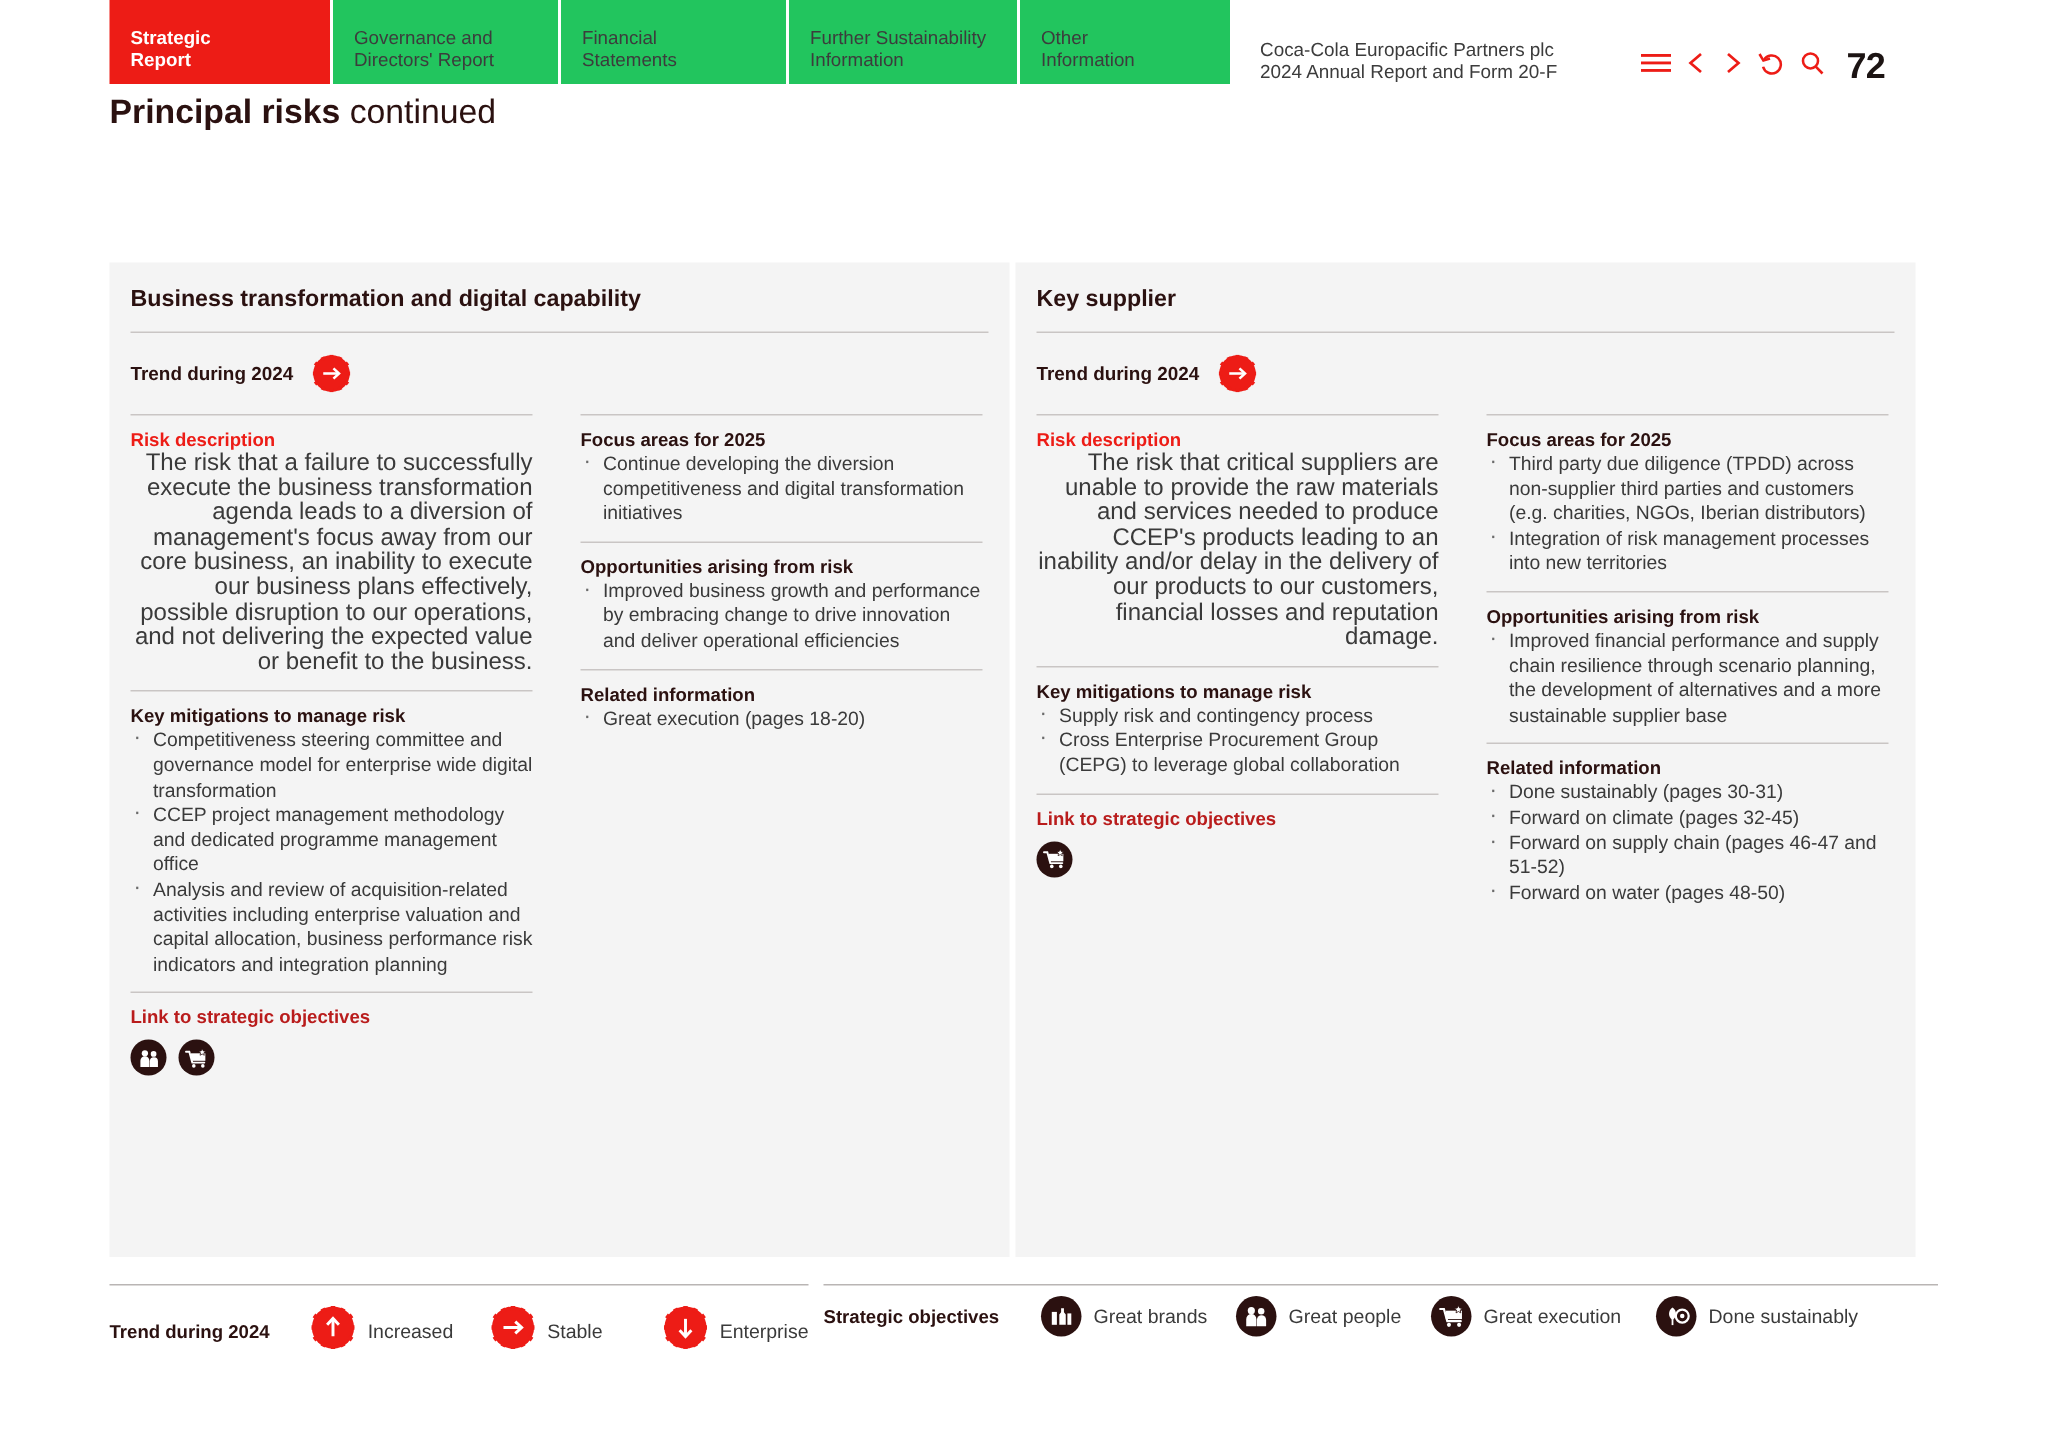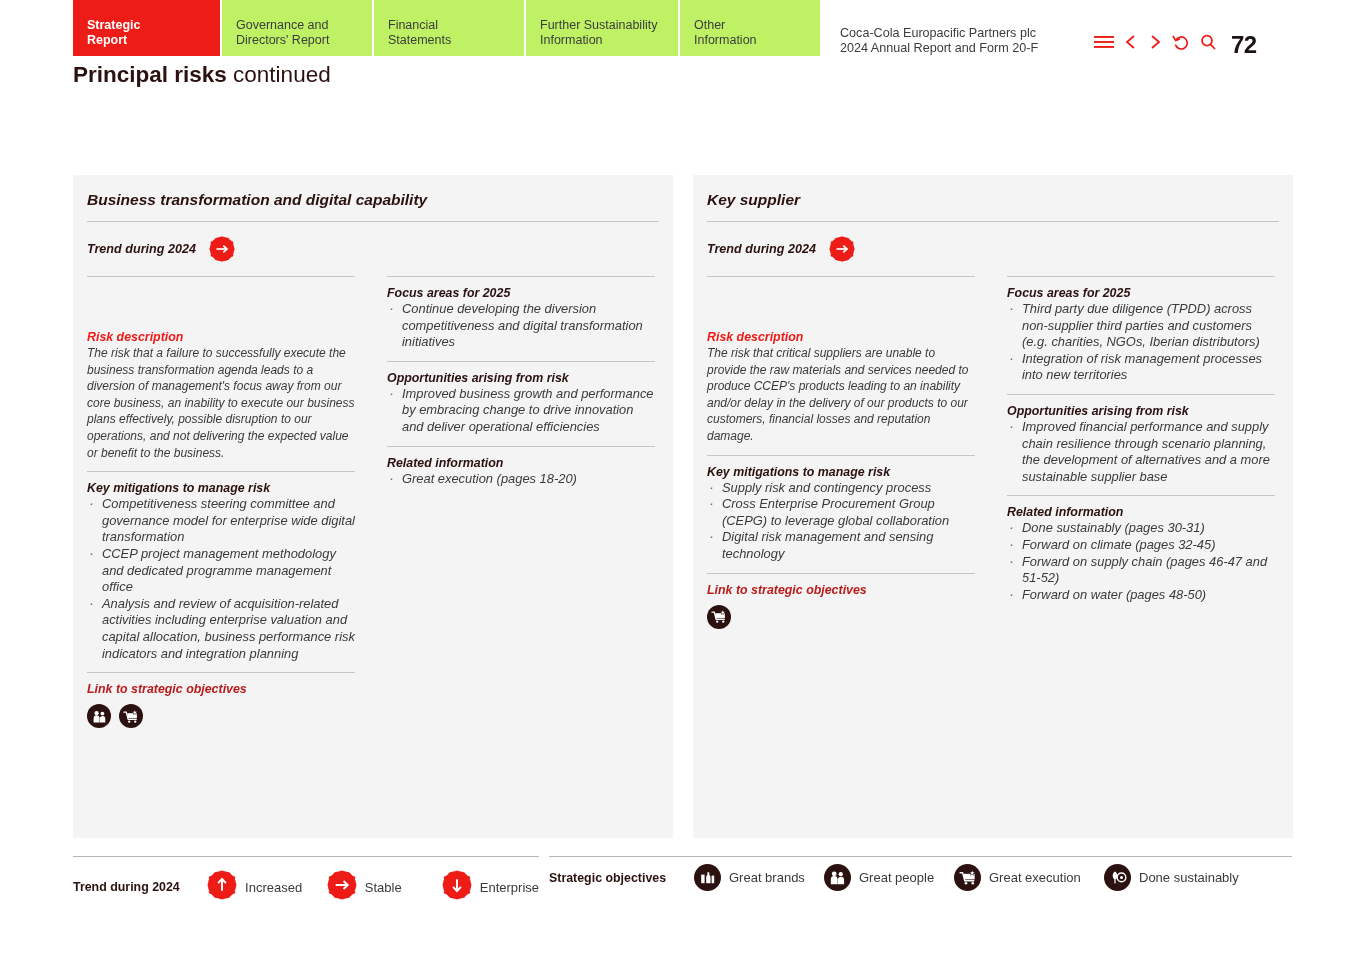--- a/index.html
+++ b/index.html
@@ -9,21 +9,21 @@
     background:#ffffff;
     font-family:"Liberation Sans", sans-serif;
     color:#2b1817;
     overflow:hidden;
   }
 
   
   .topnav { position:relative; height:56px; width:1365px; }
   .tabs { position:absolute; left:73px; top:0; display:flex; height:56px; }
   .tab {
-    background:#bef264;
+    background:#22c55e;
     margin-right:2px;
     padding:18px 14px 0 14px;
     font-size:12.5px;
     line-height:14.5px;
     color:#3c3c3c;
     white-space:pre-line;
   }
   .tab.active { background:#ED1C16; color:#ffffff; font-weight:bold; }
   .tab.t0 { width:147px; }
   .tab.t1 { width:150px; }
@@ -43,21 +43,21 @@
   }
 
   
   .page-heading {
     position:absolute; left:73px; top:62px;
     font-size:22.5px; color:#2b1110; font-weight:400;
   }
   .page-heading b { font-weight:bold; }
 
   
-  .cards { position:absolute; left:73px; top:175px; display:flex; gap:20px;font-style:italic; }
+  .cards { position:absolute; left:73px; top:175px; display:flex; gap:4px; }
   .card {
     width:600px; height:663px;
     background:#f4f4f4;
     padding:14px 14px 0 14px;
     position:relative;
   }
   .card-title {
     font-size:15.5px; font-weight:bold; color:#2b1110;
     padding:2px 0 12px 0;
   }
@@ -70,23 +70,23 @@
 
   .cols { display:flex; gap:32px; }
   .col { width:268px; }
   .col .rule { margin:0 0 0 0; }
 
   .sect { padding-top:9px; padding-bottom:10px; }
   .sect.first { padding-top:9px; }
   h4.sh {
     margin:0 0 1px 0; font-size:12.4px; font-weight:bold; color:#2b1110;
   }
-  h4.sh.red { color:#ED1C16;margin-top:44px; }
+  h4.sh.red { color:#ED1C16; }
   p.body {
-    margin:0; font-size:12px; line-height:16.6px; color:#3a3a3a;
+    margin:0; font-size:16px; line-height:16.6px; color:#3a3a3a;text-align:right;
   }
   ul.bul { margin:0; padding:0; list-style:none; }
   ul.bul li {
     position:relative; padding-left:15px;
     font-size:12.9px; line-height:16.6px; color:#3a3a3a;
   }
   ul.bul li:before {
     content:"\00B7"; position:absolute; left:2px; top:-1px;
     font-size:15px; color:#6b6b6b;
   }
@@ -304,21 +304,20 @@
         <div class="sect first">
           <h4 class="sh red">Risk description</h4>
           <p class="body">The risk that critical suppliers are unable to provide the raw materials and services needed to produce CCEP's products leading to an inability and/or delay in the delivery of our products to our customers, financial losses and reputation damage.</p>
         </div>
         <div class="rule"></div>
         <div class="sect">
           <h4 class="sh">Key mitigations to manage risk</h4>
           <ul class="bul">
             <li>Supply risk and contingency process</li>
             <li>Cross Enterprise Procurement Group (CEPG) to leverage global collaboration</li>
-            <li>Digital risk management and sensing technology</li>
           </ul>
         </div>
         <div class="rule"></div>
         <div class="sect">
           <div class="obj-title">Link to strategic objectives</div>
           <div class="obj-icons">
             <span class="objbadge">
               <svg width="16" height="15" viewBox="0 0 16 15">
                 <path d="M1 3.2 h2.2 l2 7.2 h8" fill="none" stroke="#fff" stroke-width="1.3" stroke-linecap="round"></path>
                 <rect x="4.3" y="4.2" width="9.6" height="5" fill="#fff"></rect>

